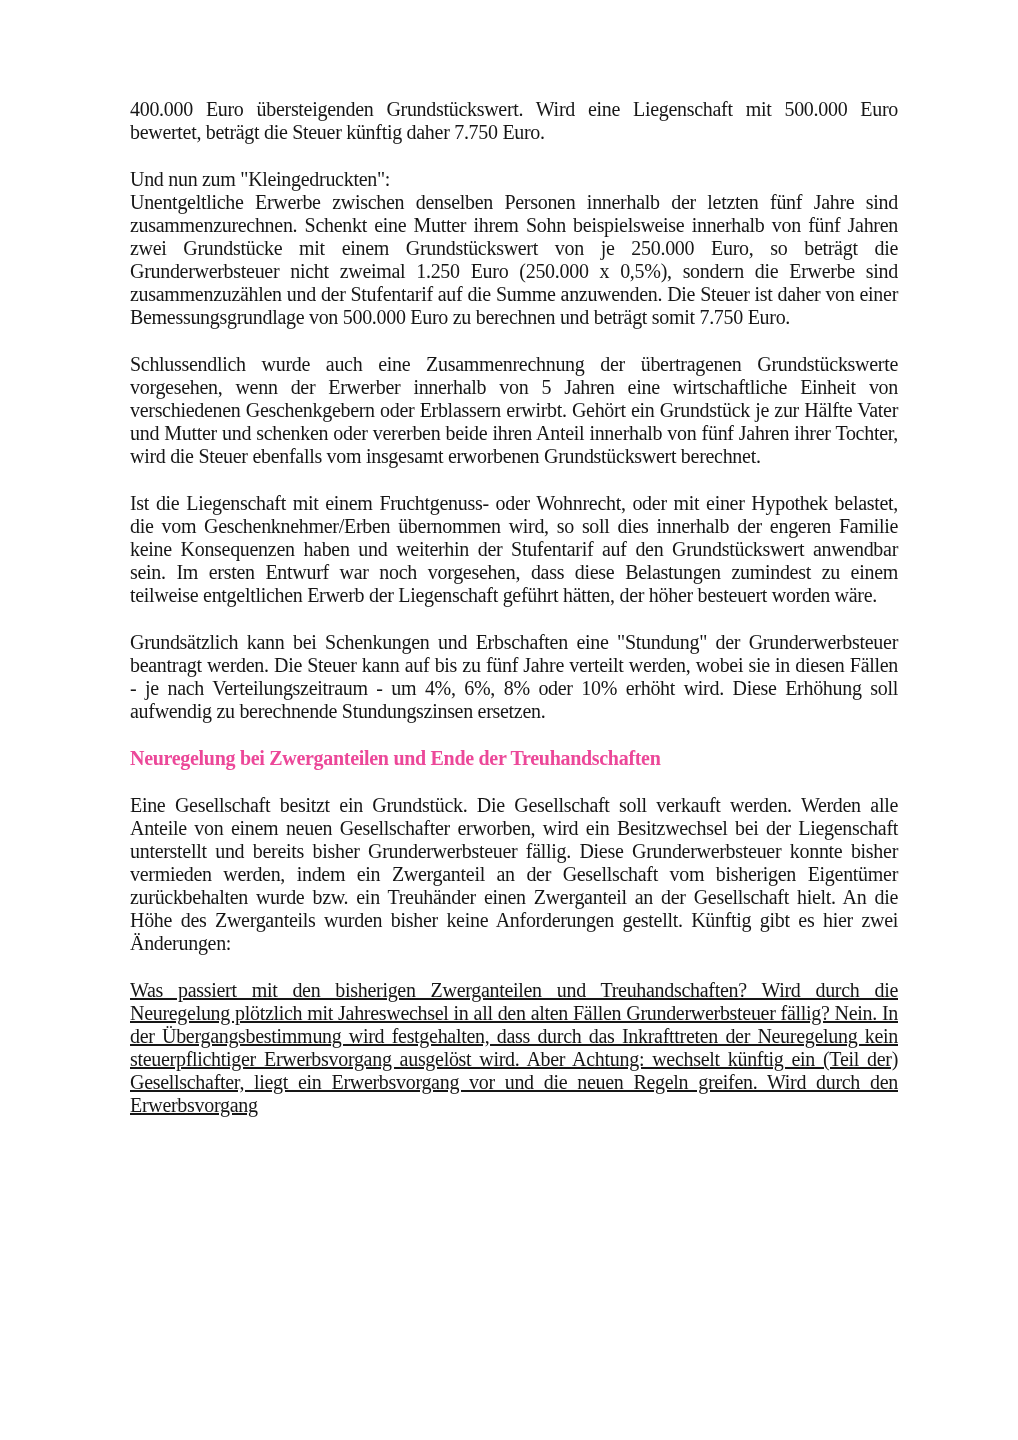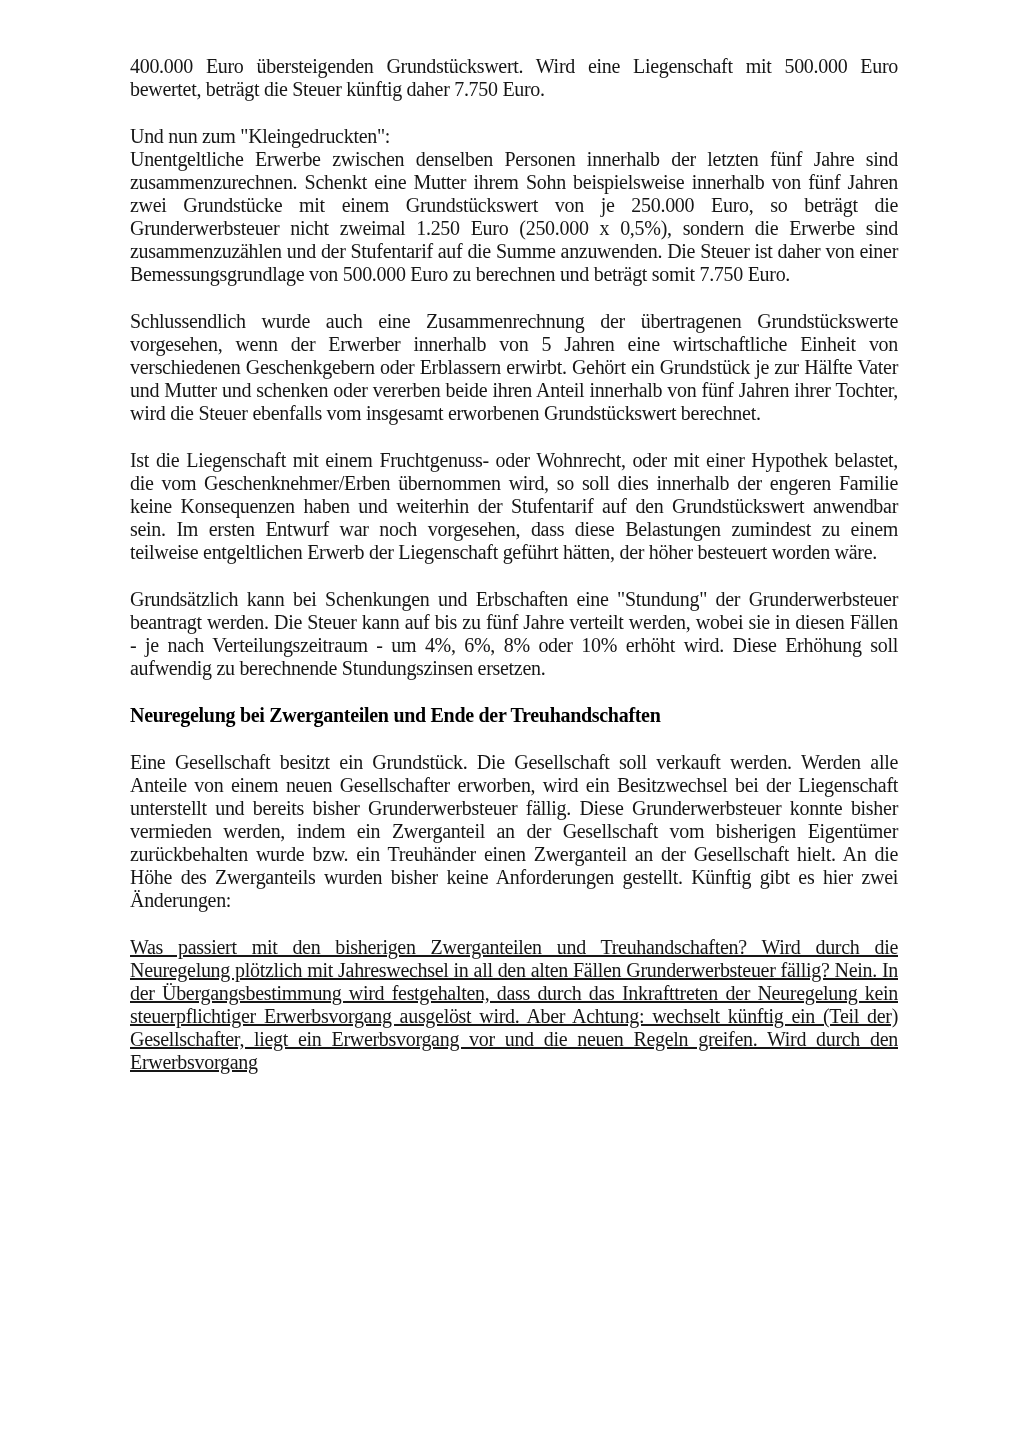--- a/index.html
+++ b/index.html
@@ -9,21 +9,21 @@
   }
   body {
     width: 1018px;
     height: 1440px;
     overflow: hidden;
   }
   .page {
     box-sizing: border-box;
     width: 1018px;
     height: 1440px;
-    padding: 55px 120px 0 130px;
+    padding: 98px 120px 0 130px;
     background: #ffffff;
     color: #161616;
     font-family: "Liberation Serif", "DejaVu Serif", serif;
     font-size: 20px;
     line-height: 23px;
     letter-spacing: -0.015em;
     text-align: justify;
     -webkit-hyphens: none;
     hyphens: none;
     border-radius: 13px;
@@ -36,21 +36,21 @@
     text-align-last: justify;
     text-decoration: underline;
   }
   .section-heading {
     margin: 0 0 24px 0;
     font-size: 20px;
     font-weight: bold;
     line-height: 23px;
     text-align: left;
     letter-spacing: -0.015em;
-    color: #000000;
+    color: #ec4899;
   }
 </style>
 </head>
 <body>
 
 <div class="page">
 
   <p class="para">400.000 Euro übersteigenden Grundstückswert. Wird eine Liegenschaft mit 500.000 Euro bewertet, beträgt die Steuer künftig daher 7.750 Euro.</p>
 
   <p class="para">

